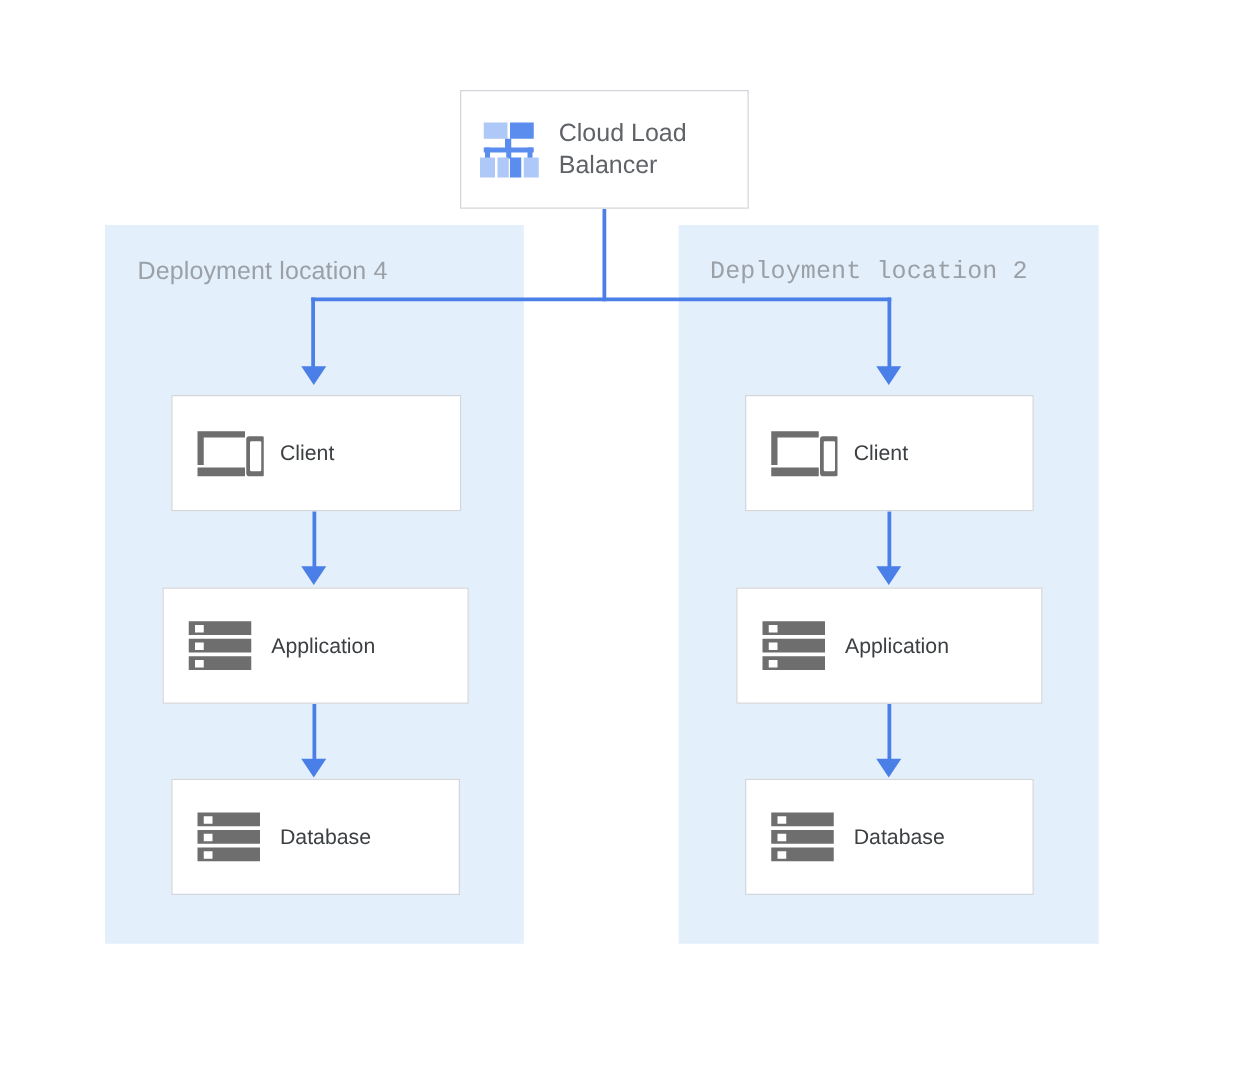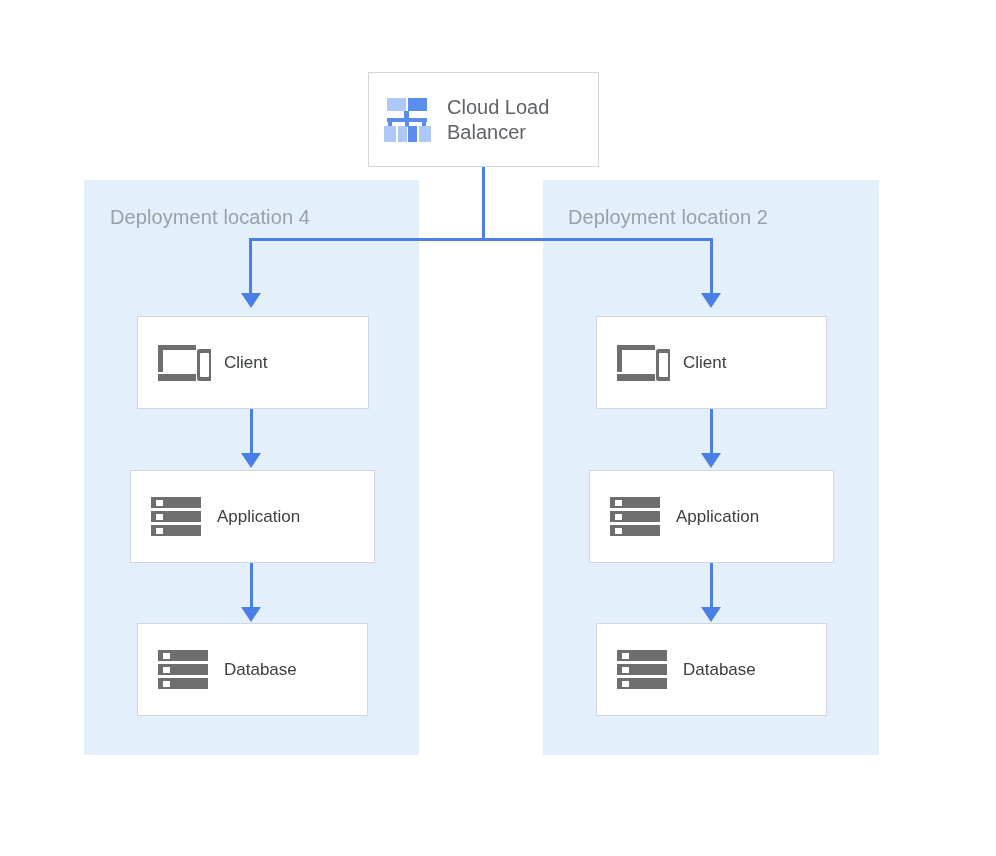--- a/index.html
+++ b/index.html
@@ -28,21 +28,21 @@
   #zone-2 { left: 543px; top: 180px; width: 336px; height: 575px; }
 
   .zone-label {
     position: absolute;
     font-size: 20px;
     color: #9AA0A6;
     white-space: nowrap;
     letter-spacing: 0.1px;
   }
   #zone-label-1 { left: 110px; top: 206px; }
-  #zone-label-2 { left: 568px; top: 206px; }
+  #zone-label-2 { left: 568px; top: 206px; font-family: Liberation Mono, monospace; }
 
   
   .node {
     position: absolute;
     background: #ffffff;
     border: 1px solid #D3D6DA;
     box-sizing: border-box;
     display: flex;
     align-items: center;
   }

